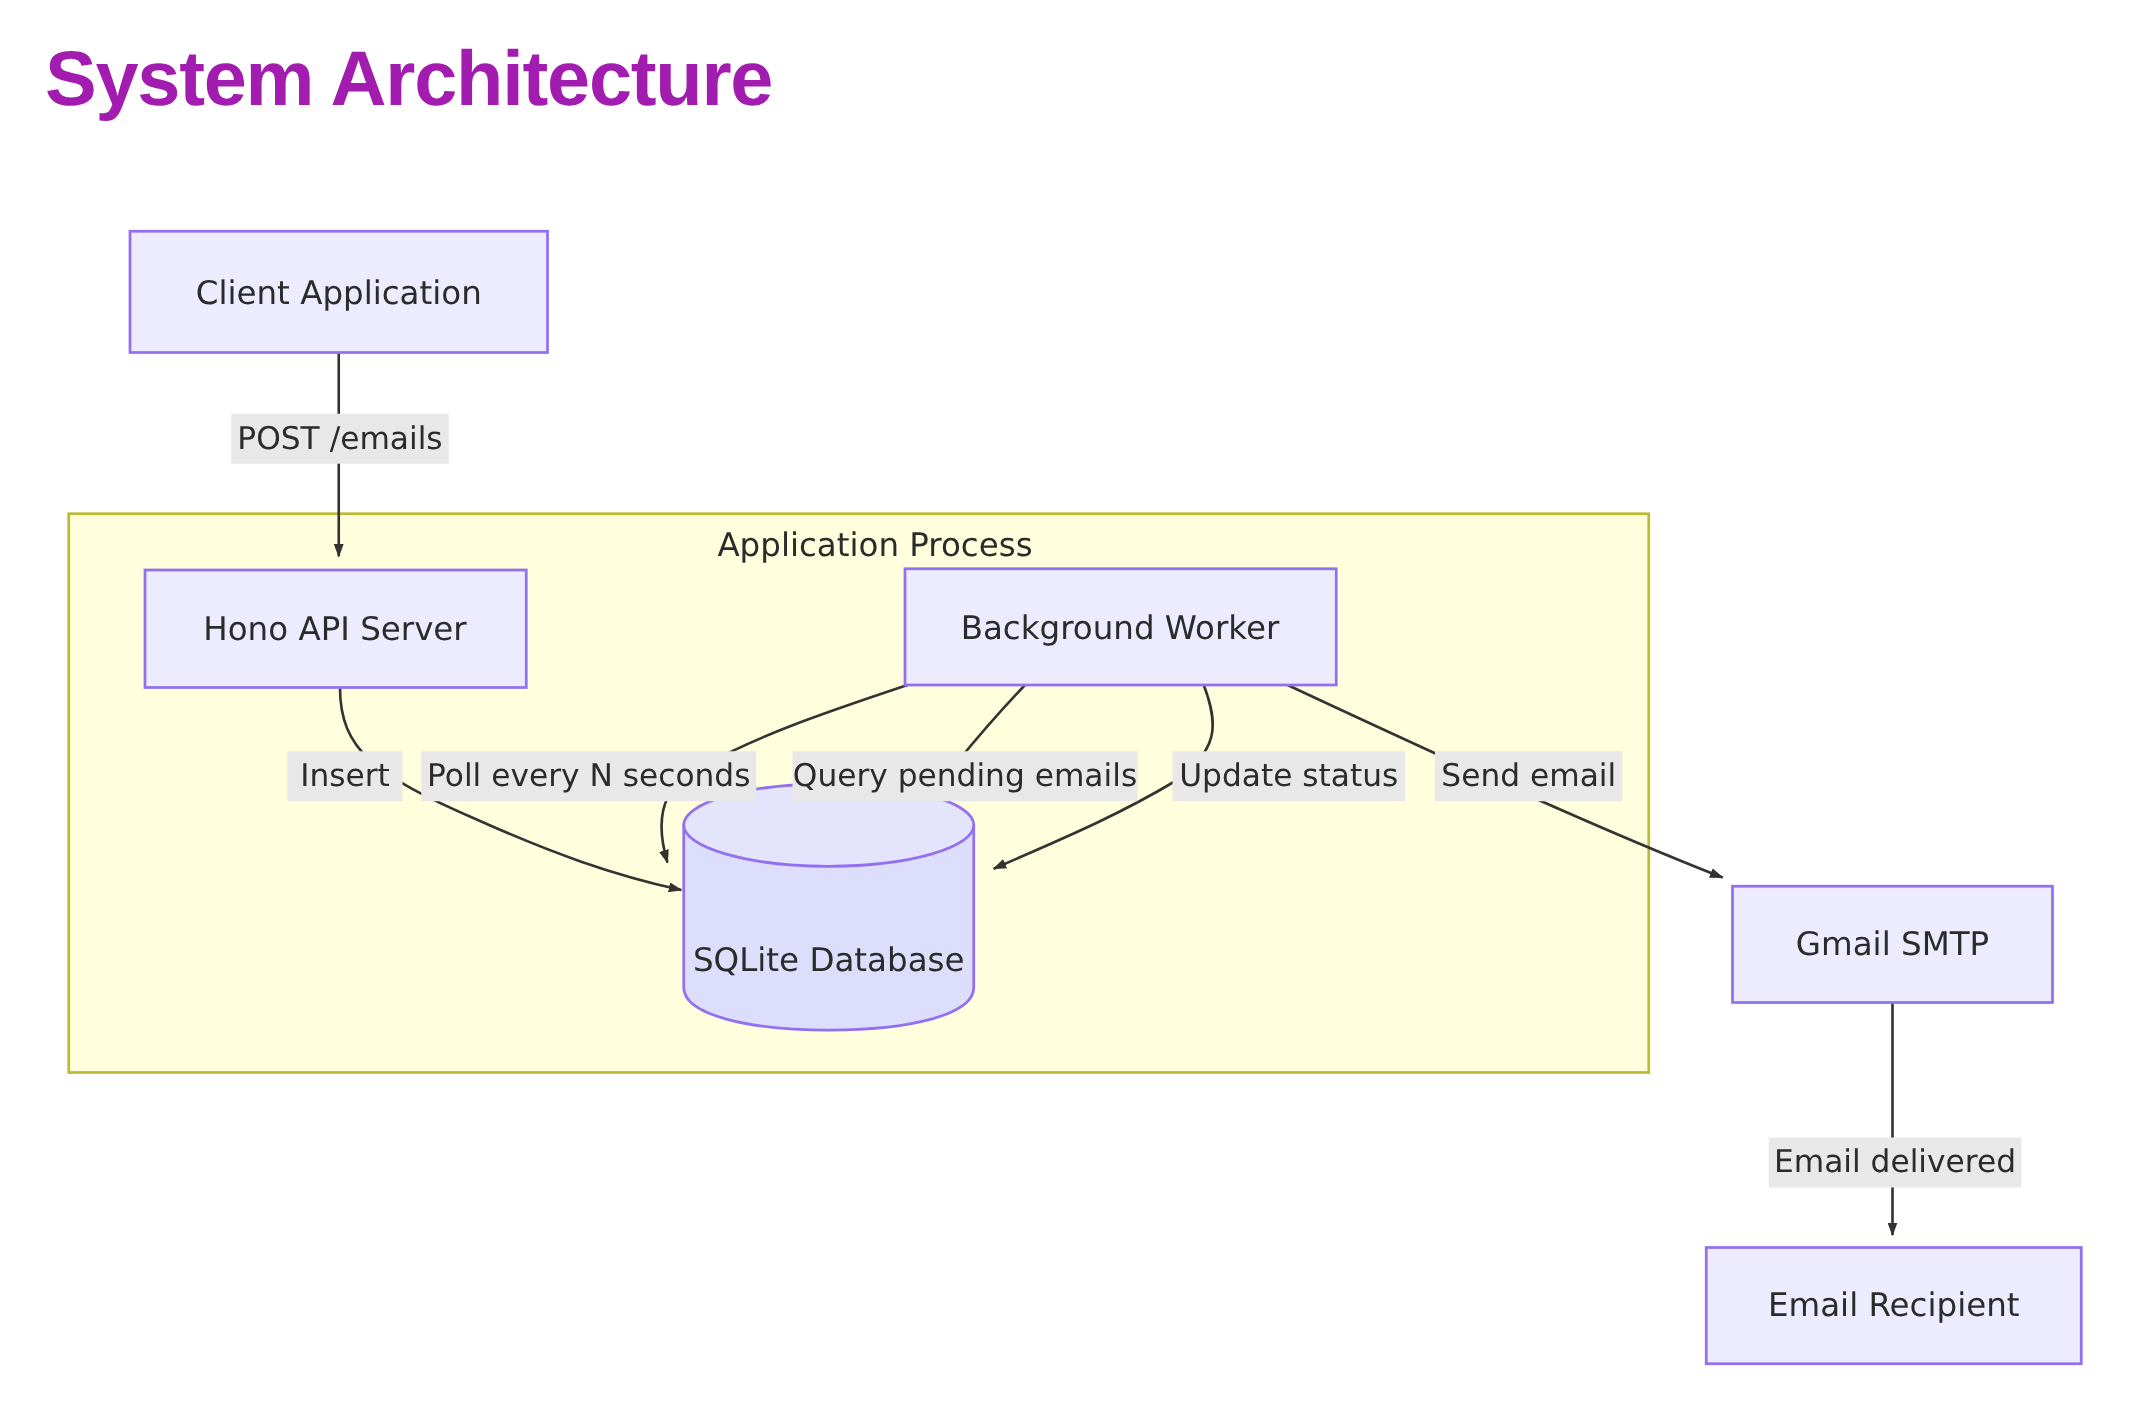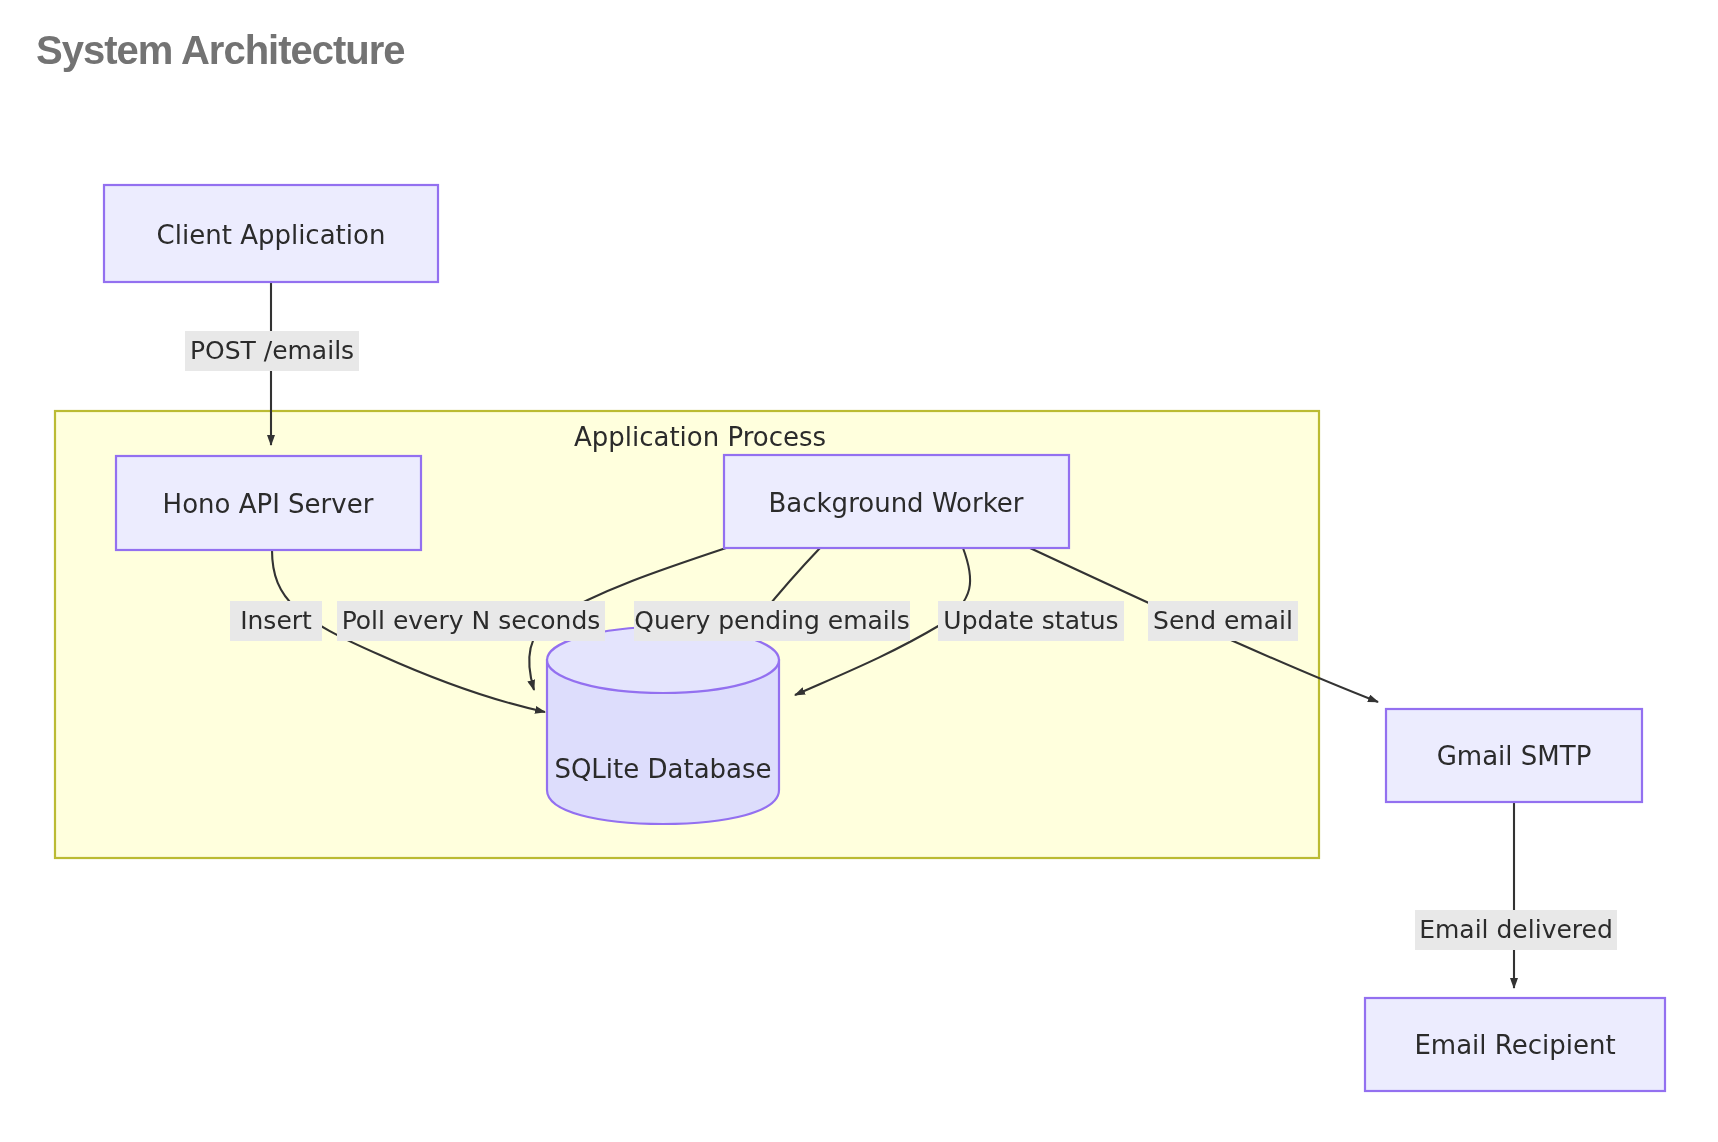--- a/index.html
+++ b/index.html
@@ -13,23 +13,23 @@
     font-family: "DejaVu Sans", sans-serif;
     overflow: hidden;
     position: relative;
   }
   #page-title {
     position: absolute;
     left: 36px;
     top: 28px;
     font-family: "Liberation Sans", sans-serif;
     font-weight: bold;
-    font-size: 40px;
+    font-size: 62px;
     letter-spacing: -1px;
-    color: #737373;
+    color: #a21caf;
     white-space: nowrap;
   }
   #diagram-wrap {
     position: absolute;
     left: 0;
     top: 0;
     width: 1718px;
     height: 1142px;
   }
   svg.flowchart {

